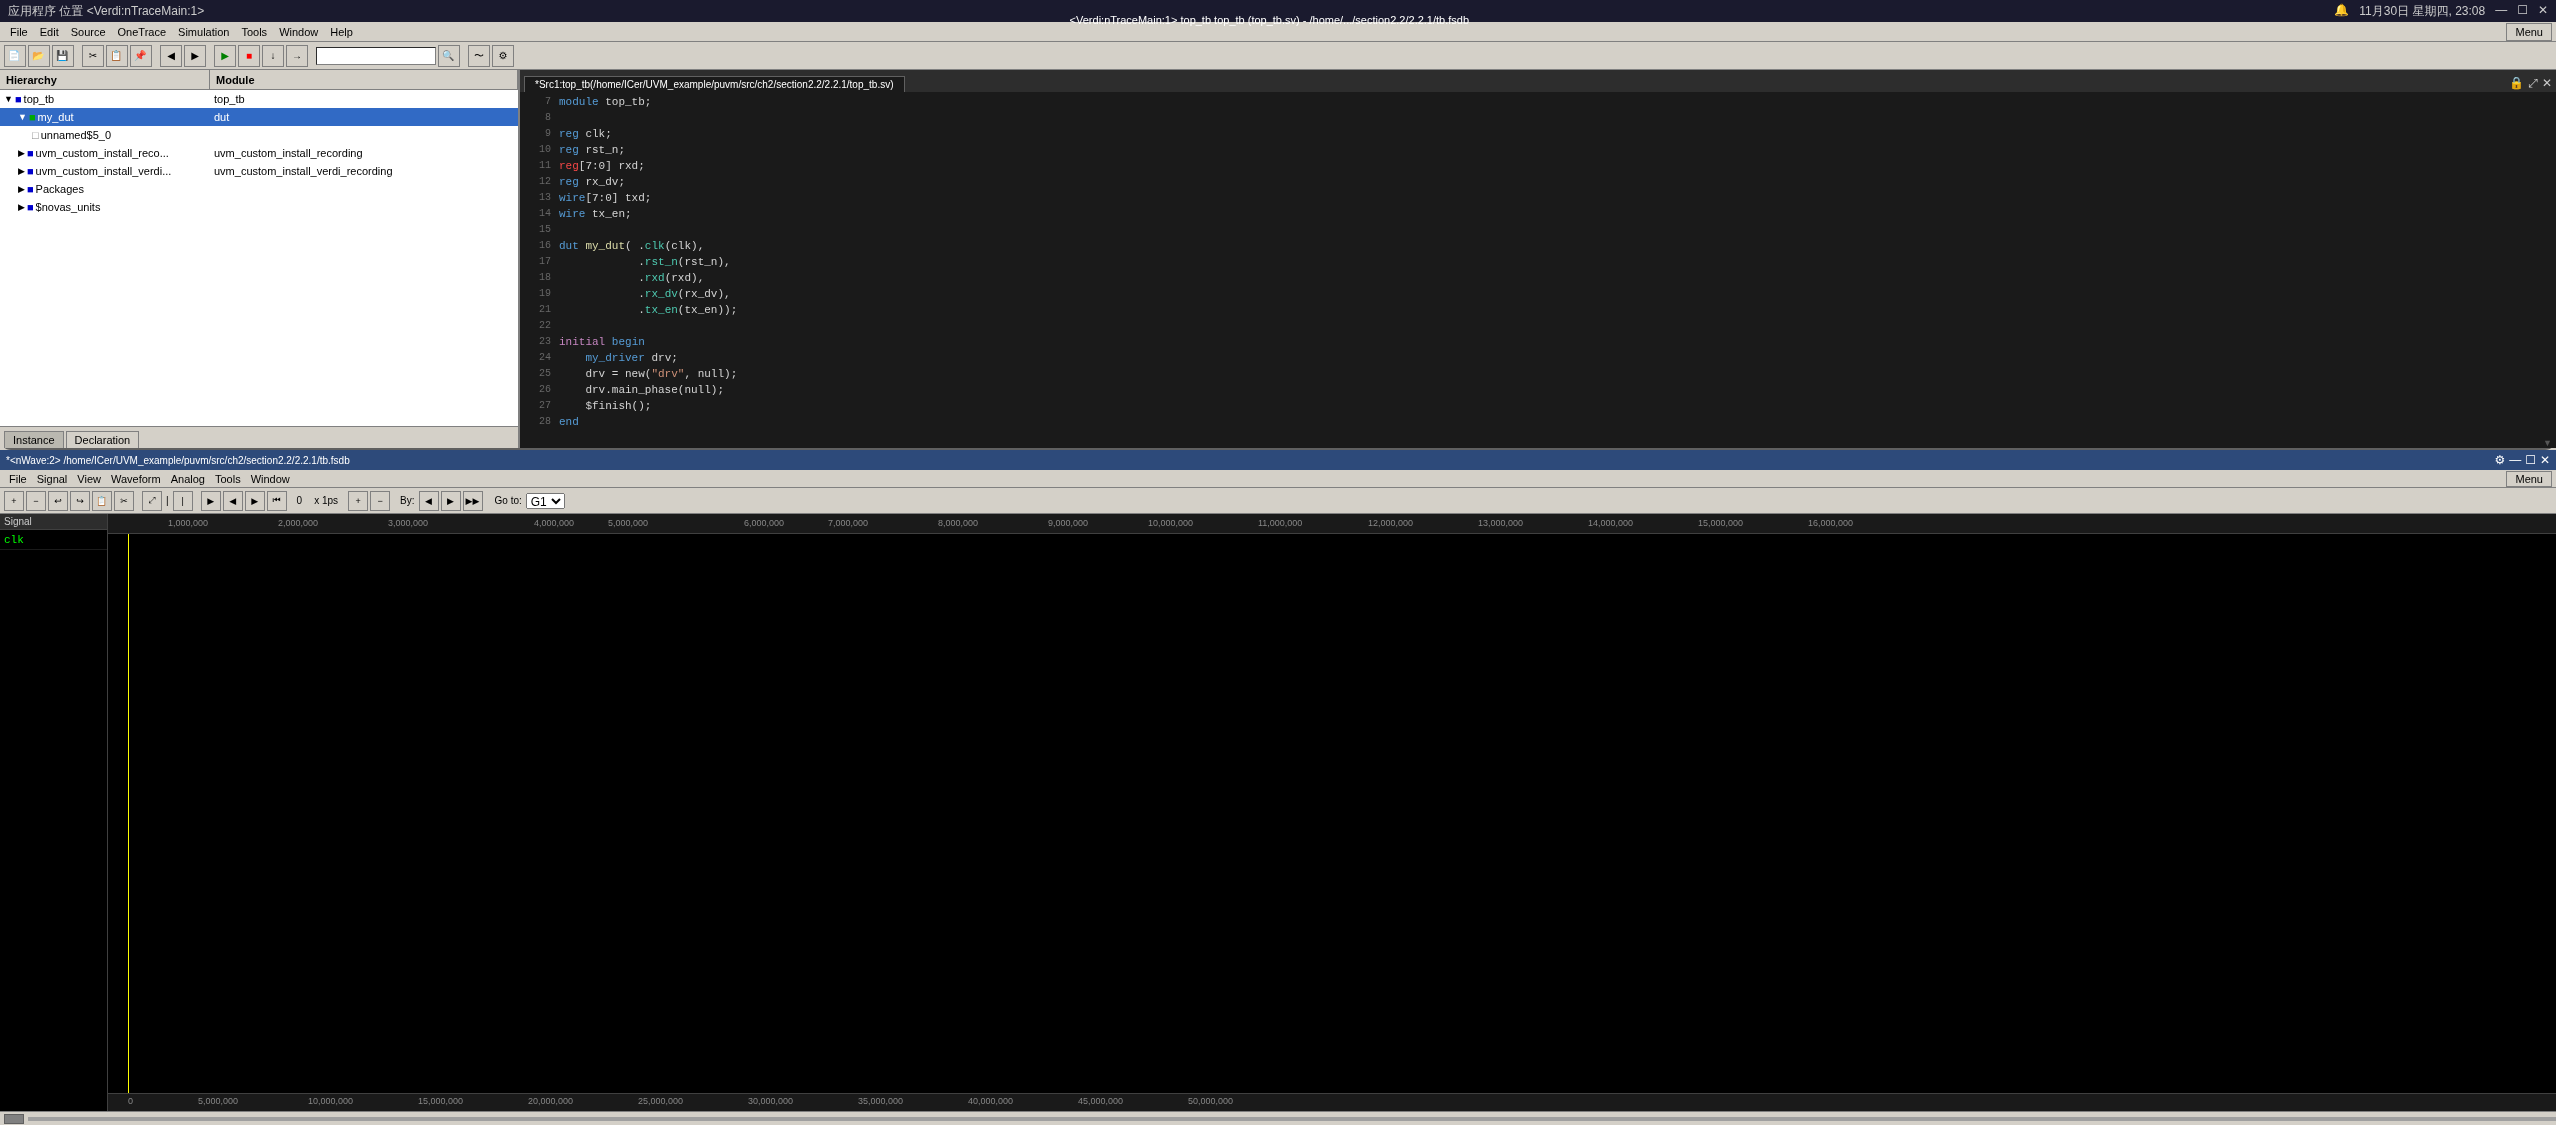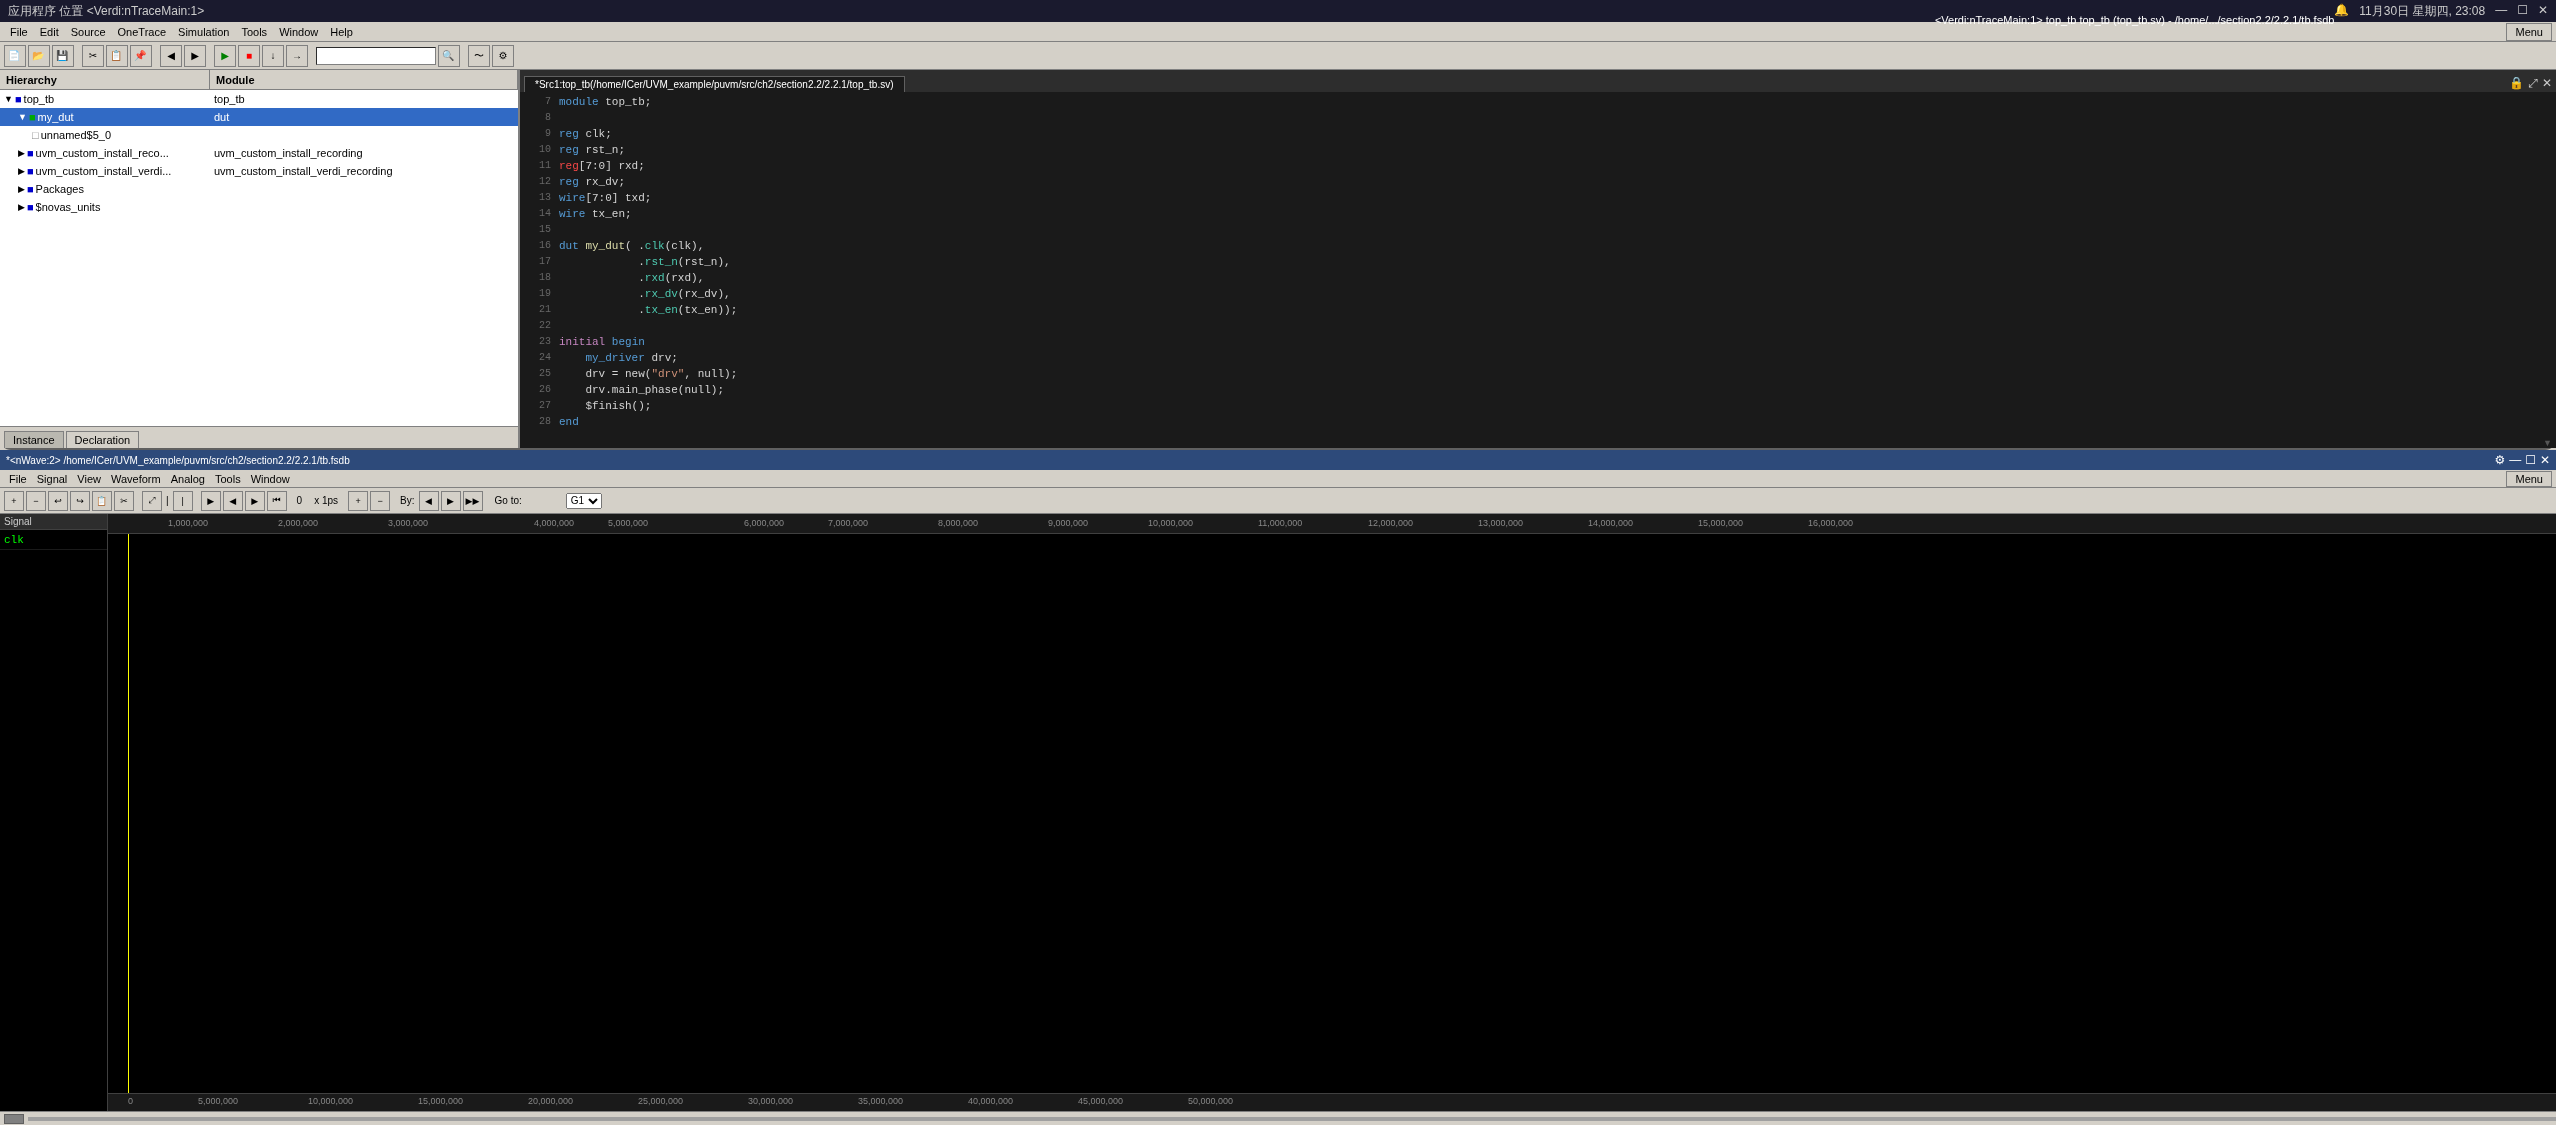--- a/index.html
+++ b/index.html
@@ -9,21 +9,21 @@
     #title-bar {
       background: #1a1a2e;
       color: #fff;
       height: 22px;
       display: flex;
       align-items: center;
       justify-content: space-between;
       padding: 0 8px;
       font-size: 11px;
     }
-    #title-bar .title-text { flex: 1; text-align: right; margin-top: 18px; }
+    #title-bar .title-text { flex: 1; text-align: center; margin-top: 18px; }
     #title-bar .left-info { font-size: 12px; color: #ccc; }
     
     
     .menu-bar {
       background: #d4d0c8;
       height: 20px;
       display: flex;
       align-items: center;
       padding: 0 4px;
       border-bottom: 1px solid #808080;
@@ -650,21 +650,21 @@
       <div style="width:4px;"></div>
       <div class="nw-btn">+</div>
       <div class="nw-btn">−</div>
       <div style="width:4px;"></div>
       <span class="nw-label">By:</span>
       <div class="nw-btn">◀</div>
       <div class="nw-btn">▶</div>
       <div class="nw-btn">▶▶</div>
       <div style="width:6px;"></div>
       <span class="nw-label">Go to:</span>
-      <select style="height:16px;font-size:10px;margin-left:40px;">
+      <select style="height:16px;font-size:12px;">
         <option>G1</option>
       </select>
     </div>
 
     <div id="nwave-content">
 
       <div id="signal-panel">
         <div id="signal-header">
           <span class="sig-col-head">Signal</span>
         </div>

